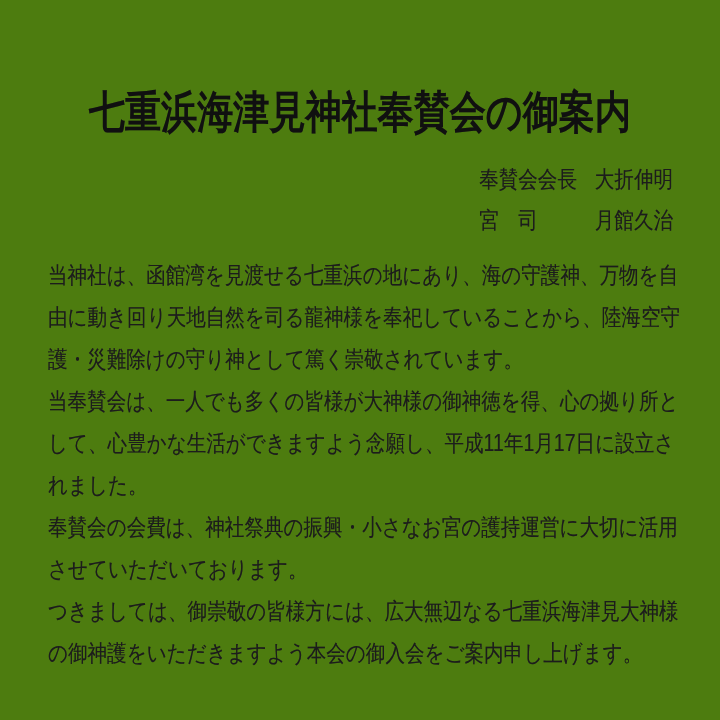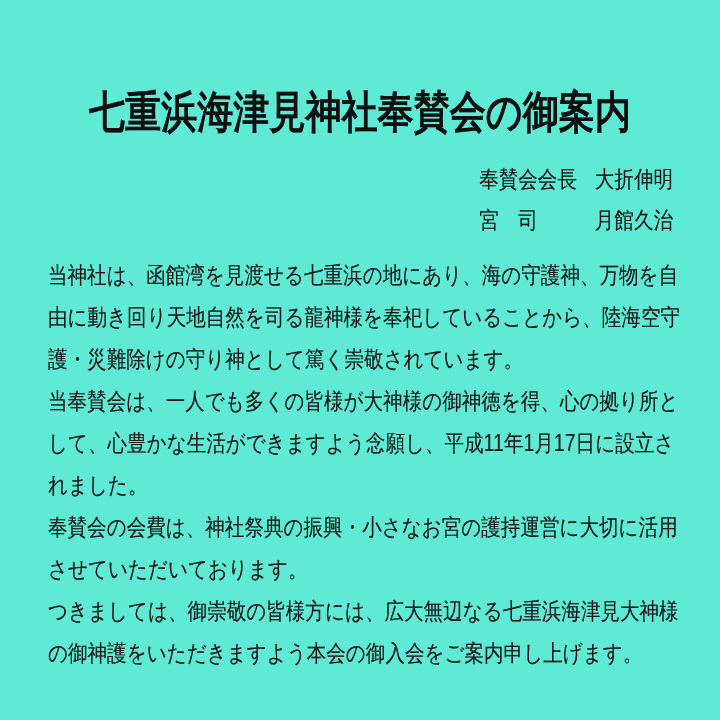--- a/index.html
+++ b/index.html
@@ -5,21 +5,21 @@
   html, body {
     margin: 0;
     padding: 0;
     background: #ffffff;
     font-family: "Liberation Sans", sans-serif;
   }
   .page {
     position: relative;
     width: 720px;
     height: 720px;
-    background: #5eead4;
+    background: #4d7c0f;
     overflow: hidden;
     color: #1c1c1c;
     text-shadow: 0 0 0.6px rgba(40,40,40,0.55); 
   }
   .doc-title {
     position: absolute;
     top: 86px;
     left: 0;
     width: 720px;
     margin: 0;

